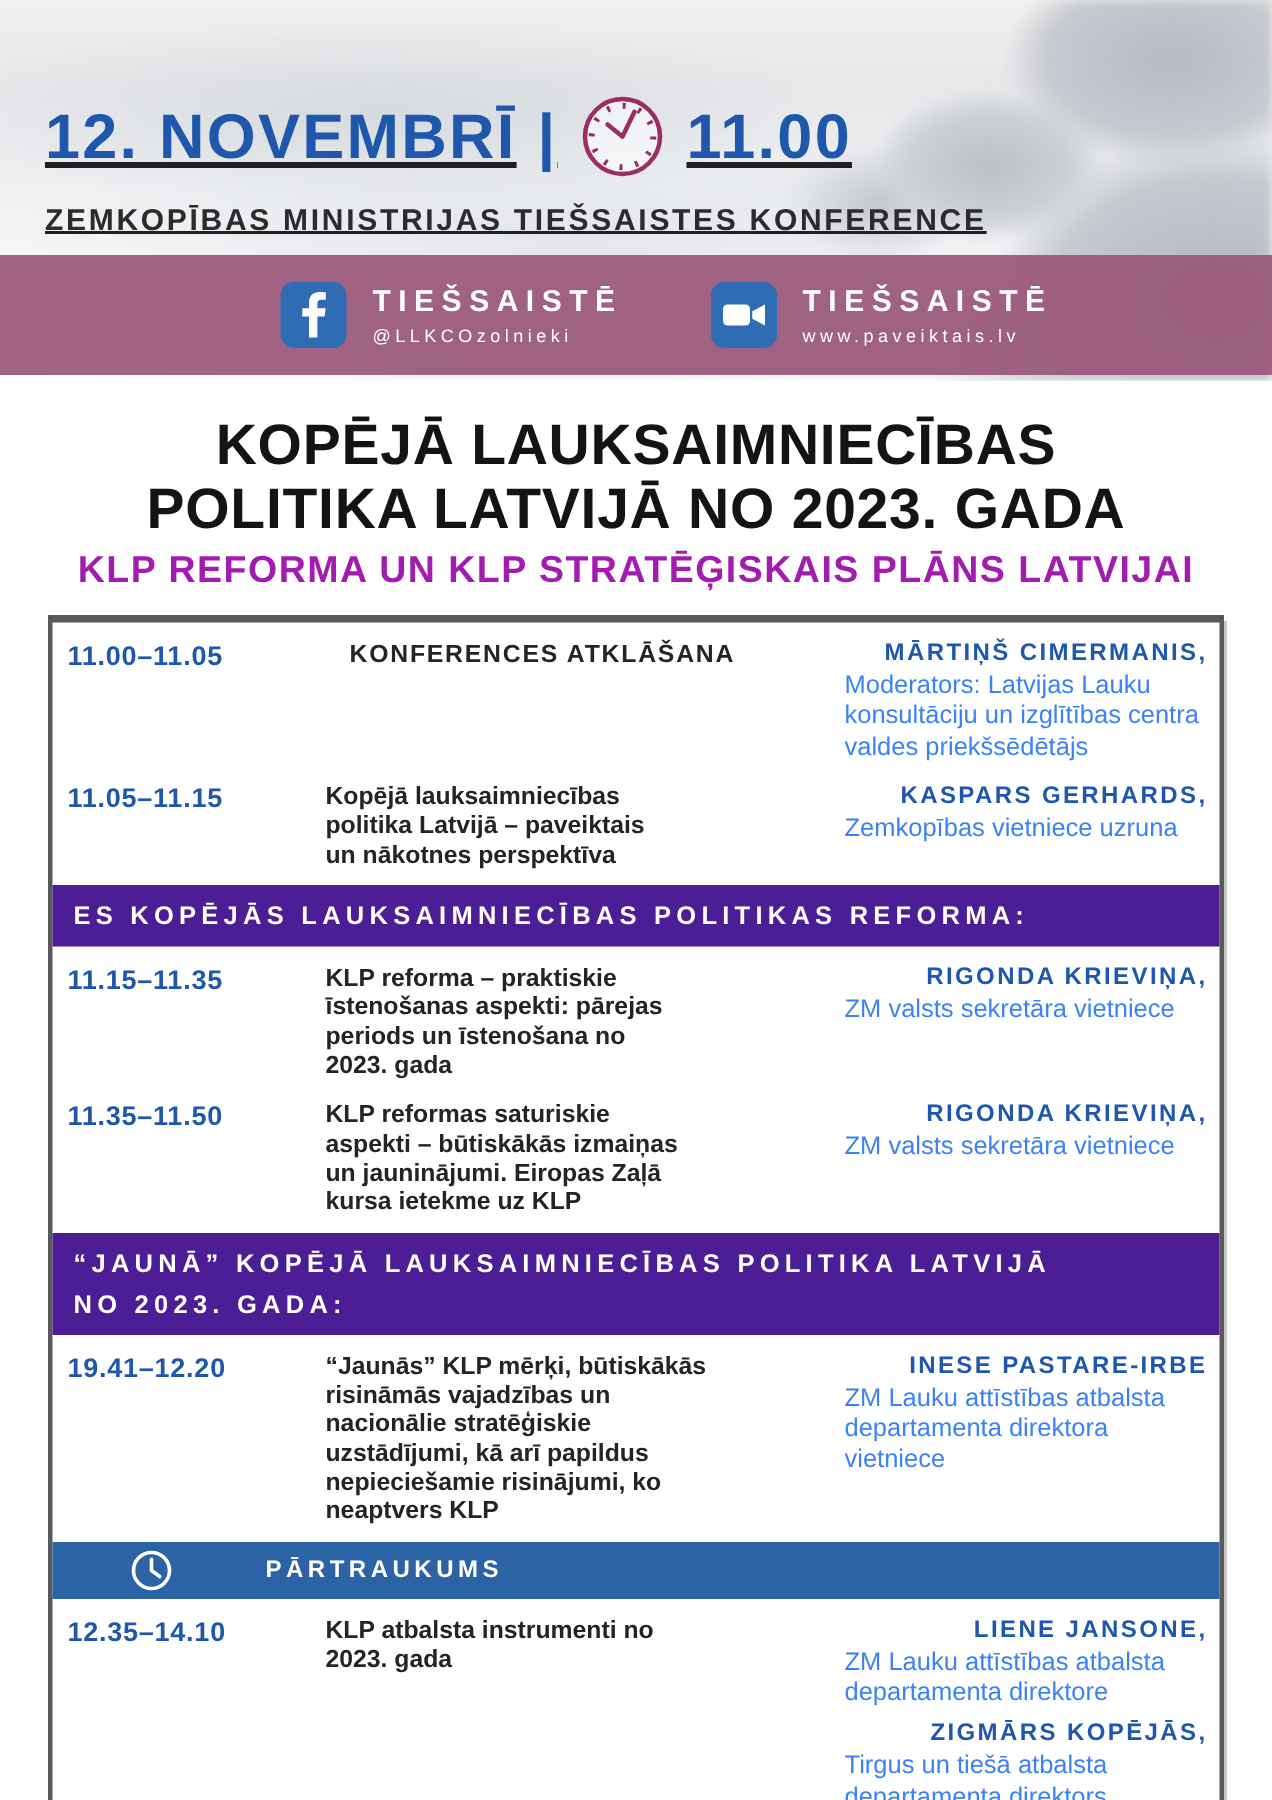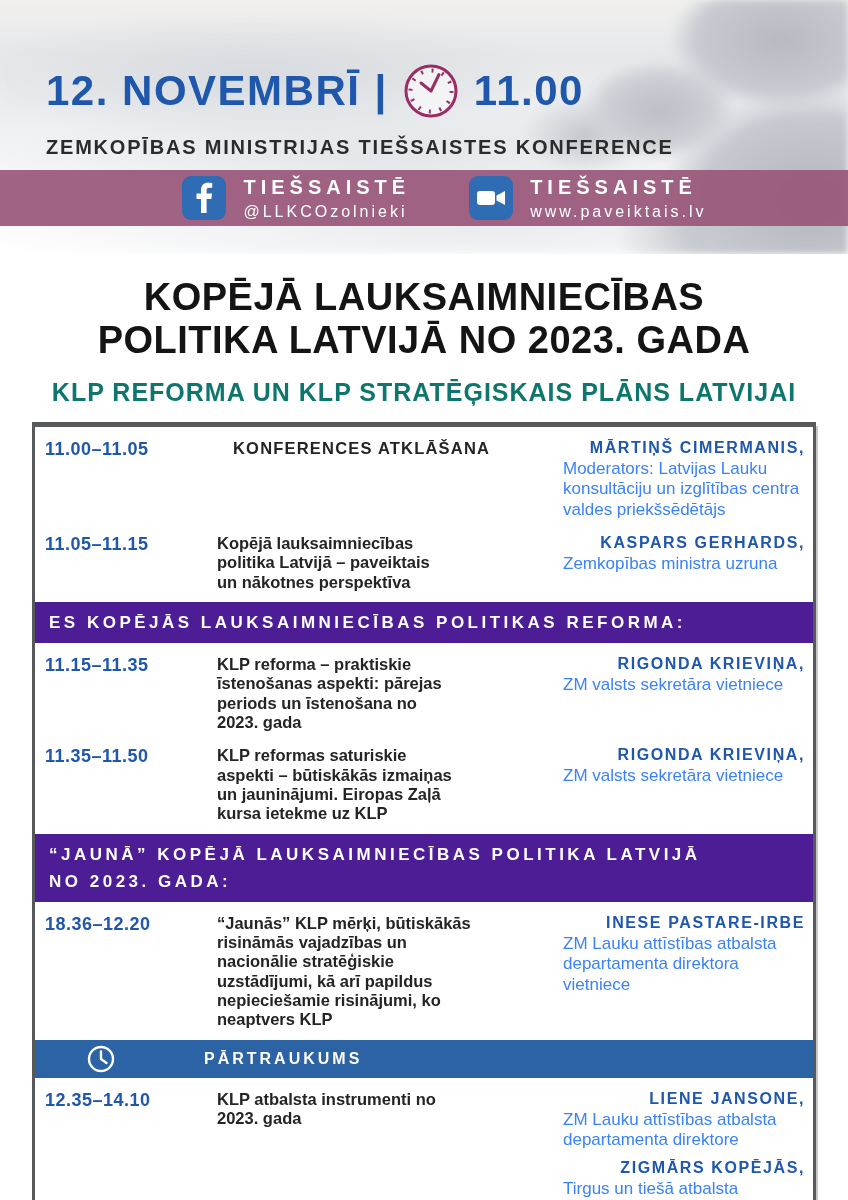--- a/index.html
+++ b/index.html
@@ -20,57 +20,57 @@
       radial-gradient(ellipse 600px 80px at 55% 90%, rgba(225,228,232,.7), transparent 80%);
     filter:blur(4px); }
   .boulders { position:absolute; inset:0; filter:blur(3px);
     background:
       radial-gradient(ellipse 150px 95px at 780px 40px, #b7bac1 0%, #c7cad0 55%, transparent 74%),
       radial-gradient(ellipse 110px 70px at 660px 110px, #bcc0c6 0%, #cdd0d5 50%, transparent 72%),
       radial-gradient(ellipse 90px 55px at 585px 135px, #c3c6cc 0%, transparent 70%),
       radial-gradient(ellipse 200px 150px at 810px 200px, #b3b7be 0%, #c6c9cf 55%, transparent 75%),
       radial-gradient(ellipse 120px 80px at 700px 235px, #c0c3c9 0%, transparent 70%);
   }
-  .date-block { position:absolute; left:46px; top:62px; }
+  .date-block { position:absolute; left:30px; top:62px;text-decoration:underline; }
   .date-row { display:flex; align-items:center; gap:14px; }
   .date-text, .date-sep, .date-time {
     color:#1e57ab; font-weight:bold; font-size:42px; letter-spacing:1.5px; }
   .clock-badge { width:58px; height:58px; }
   .hero-sub { margin-top:16px; font-size:20px; font-weight:bold; letter-spacing:1.8px; color:#2b2b2d; }
 
   
-  .social-bar { position:absolute; left:0; top:170px; width:848px; height:56px;
+  .social-bar { position:absolute; left:0; top:170px; width:848px; height:80px;
     background:rgba(153,87,122,.93); display:flex; align-items:center; justify-content:center; gap:58px;
     padding-left:40px; }
   .social-item { display:flex; align-items:center; gap:16px; }
   .social-icon { width:46px; height:46px; flex:0 0 auto; }
   .social-lines { color:#fff; }
   .social-label { font-size:20px; font-weight:bold; letter-spacing:5px; }
-  .social-handle { font-size:16px; letter-spacing:3px; margin-top:4px; }
+  .social-handle { font-size:12px; letter-spacing:3px; margin-top:4px; }
 
   
   .title-block { text-align:center; padding-top:22px; }
   .conf-title { font-size:38px; line-height:1.13; font-weight:bold; color:#141414; letter-spacing:.5px; }
-  .conf-subtitle { margin-top:16px; font-size:25px; font-weight:bold; color:#0f766e; letter-spacing:1px; }
+  .conf-subtitle { margin-top:4px; font-size:25px; font-weight:bold; color:#a21caf; letter-spacing:1px; }
 
   
   .agenda { margin:15px 32px 0 32px; border:3px solid #58595b; border-top-width:5px; border-bottom-width:5px;
     box-shadow:2px 4px 0 rgba(130,130,132,.45), 0 7px 0 -2px rgba(160,160,162,.5);
     background:#fff; padding-top:4px; }
   .agenda-row { display:grid; grid-template-columns:132px 306px 1fr; padding:8px 8px 6px 10px;gap:40px; }
   .time { color:#1e57ab; font-weight:bold; font-size:18px; letter-spacing:.5px; }
   .topic { font-weight:bold; font-size:16.5px; line-height:1.17; color:#242426; white-space:pre-line; }
   .topic.caps { letter-spacing:1.2px;margin-left:16px; }
   .spk-name { color:#1e57ab; font-weight:bold; font-size:16px; letter-spacing:1.6px;text-align:right; }
   .spk-desc { font-size:17px; line-height:1.2; color:#3b82f6; margin-top:2px; white-space:pre-line; }
   .spk + .spk { margin-top:9px; }
   .section-head { background:#4c1d95; color:#fff; font-weight:bold; font-size:17px;
     letter-spacing:3.5px; padding:7px 14px; line-height:1.6; white-space:pre-line; margin:4px 0; }
   .break-bar { background:#2b63a4; height:38px; display:grid; grid-template-columns:132px 1fr;
-    align-items:center; margin:4px 0;gap:27px; }
+    align-items:center; margin:4px 0; }
   .break-icon-wrap { display:flex; justify-content:center; }
   .break-label { color:#fff; font-weight:bold; font-size:16px; letter-spacing:3px; padding-left:10px; }
 </style>
 </head>
 <body>
 
 <div class="poster">
 
   <div class="hero">
     <div class="mist"></div>
@@ -139,21 +139,21 @@
     </div>
 
     <div class="agenda-row">
       <div class="time">11.05–11.15</div>
       <div class="topic">Kopējā lauksaimniecības
 politika Latvijā – paveiktais
 un nākotnes perspektīva</div>
       <div>
         <div class="spk">
           <div class="spk-name">KASPARS GERHARDS,</div>
-          <div class="spk-desc">Zemkopības ministra uzruna</div>
+          <div class="spk-desc">Zemkopības vietniece uzruna</div>
         </div>
       </div>
     </div>
 
     <div class="section-head">ES KOPĒJĀS LAUKSAIMNIECĪBAS POLITIKAS REFORMA:</div>
 
     <div class="agenda-row">
       <div class="time">11.15–11.35</div>
       <div class="topic">KLP reforma – praktiskie
 īstenošanas aspekti: pārejas
@@ -178,21 +178,21 @@
           <div class="spk-name">RIGONDA KRIEVIŅA,</div>
           <div class="spk-desc">ZM valsts sekretāra vietniece</div>
         </div>
       </div>
     </div>
 
     <div class="section-head">“JAUNĀ” KOPĒJĀ LAUKSAIMNIECĪBAS POLITIKA LATVIJĀ
 NO 2023. GADA:</div>
 
     <div class="agenda-row">
-      <div class="time">18.36–12.20</div>
+      <div class="time">19.41–12.20</div>
       <div class="topic">“Jaunās” KLP mērķi, būtiskākās
 risināmās vajadzības un
 nacionālie stratēģiskie
 uzstādījumi, kā arī papildus
 nepieciešamie risinājumi, ko
 neaptvers KLP</div>
       <div>
         <div class="spk">
           <div class="spk-name">INESE PASTARE-IRBE</div>
           <div class="spk-desc">ZM Lauku attīstības atbalsta

